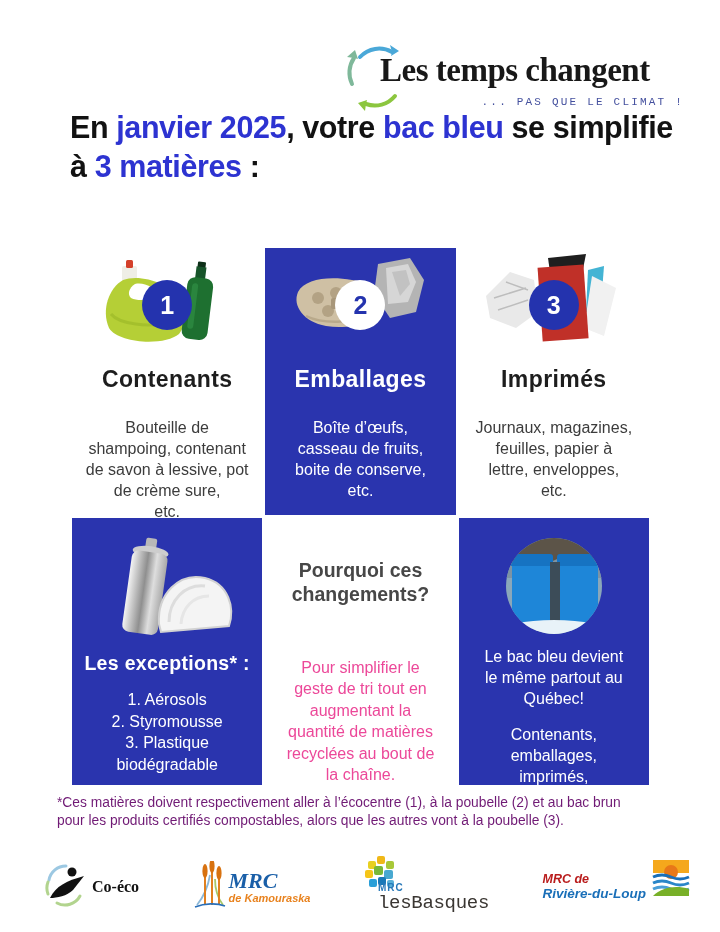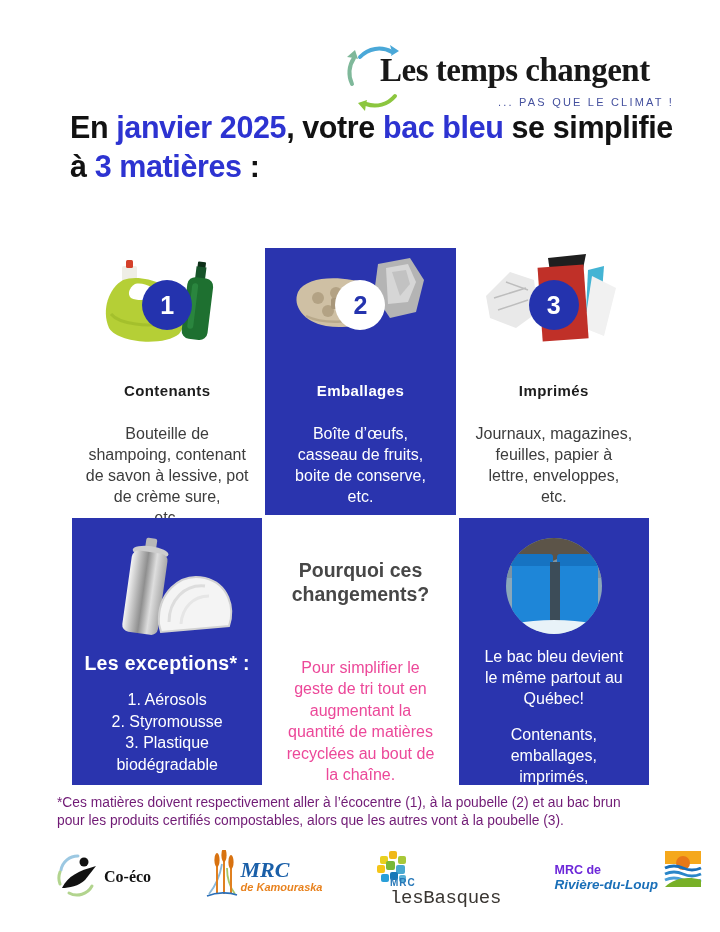--- a/index.html
+++ b/index.html
@@ -2,69 +2,69 @@
 <html><head>
 <meta charset="utf-8">
 <style>
   html,body { margin:0; padding:0; }
   body { width:720px; height:932px; background:#ffffff; font-family:"Liberation Sans", sans-serif; position:relative; overflow:hidden; }
 
   
   .brand { position:absolute; top:38px; left:340px; width:352px; height:82px; }
   .brand-icon { position:absolute; left:0; top:2px; width:72px; height:72px; }
   .brand-title { position:absolute; left:40px; top:14px; width:312px; font-family:"Liberation Serif", serif; font-weight:700; font-size:33px; color:#181818; letter-spacing:-0.5px; white-space:nowrap; }
-  .brand-tagline { position:absolute; right:18px; top:58px; font-size:11px; font-weight:500; letter-spacing:2.2px; color:#44509e; white-space:nowrap; }
+  .brand-tagline { position:absolute; right:8px; top:58px; font-size:11px; font-weight:500; letter-spacing:2.2px; color:#44509e; white-space:nowrap;font-family:Liberation Mono, monospace; }
 
   
   .headline { position:absolute; left:70px; top:108px; width:605px; font-size:30.5px; line-height:1.27; font-weight:800; color:#121212; letter-spacing:-0.4px; }
   .headline .acc { color:#2d33d1; }
 
   
   .grid { position:absolute; left:72px; top:248px; width:577px; display:grid; grid-template-columns:repeat(3,1fr); grid-auto-rows:267px; column-gap:3px; row-gap:3px; }
   .cell { position:relative; display:flex; flex-direction:column; align-items:center; text-align:center; }
   .cell.blue { background:#2a34ae; color:#ffffff; }
 
   .imgbox { position:relative; width:156px; height:96px; margin-top:6px; flex:none; }
   .imgbox svg { width:100%; height:100%; display:block; }
   .badge { position:absolute; left:50%; top:50%; transform:translate(-50%,-44%); width:50px; height:50px; border-radius:50%; display:flex; align-items:center; justify-content:center; font-weight:700; font-size:25px; }
   .badge.bluebg { background:#2433ae; color:#ffffff; }
   .badge.whitebg { background:#ffffff; color:#2433ae; }
 
-  .card-title { margin-top:32px; font-size:15px; font-weight:700; letter-spacing:0.4px; color:#1d1d1d; }
+  .card-title { margin-top:16px; font-size:23px; font-weight:700; letter-spacing:0.4px; color:#1d1d1d; }
   .cell.blue .card-title { color:#ffffff; }
   .card-body { margin-top:24px; font-size:16px; line-height:1.32; color:#3c3c3c; white-space:pre-line; }
   .cell.blue .card-body { color:#ffffff; }
 
   
   .imgbox.tall { height:112px; margin-top:14px; }
   .exc-title { margin-top:8px; font-size:19.5px; font-weight:700; color:#ffffff; letter-spacing:0.3px; }
   .exc-list { margin-top:14px; font-size:16px; line-height:1.35; color:#ffffff; white-space:pre-line; }
   .why-title { margin-top:40px; font-size:19.5px; font-weight:700; color:#474747; line-height:1.25; white-space:pre-line; }
   .why-body { margin-top:50px; font-size:16px; line-height:1.34; color:#ec4899; white-space:pre-line; }
   .bin-circle { margin-top:20px; width:96px; height:96px; border-radius:50%; overflow:hidden; flex:none; }
   .bin-circle svg { width:100%; height:100%; display:block; }
   .bac-line1 { margin-top:13px; font-size:16px; line-height:1.3; color:#ffffff; white-space:pre-line; }
   .bac-line2 { margin-top:16px; font-size:16px; line-height:1.3; color:#ffffff; white-space:pre-line; }
   .bac-line3 { font-size:17px; font-weight:700; color:#ffffff; }
 
   
   .footnote { position:absolute; left:57px; top:794px; width:600px; font-size:13.8px; line-height:1.32; color:#701a75; white-space:pre-line; }
 
   
-  .footer { position:absolute; left:52px; top:850px; width:650px; height:74px; display:flex; align-items:flex-start; justify-content:space-between; }
+  .footer { position:absolute; left:40px; top:850px; width:650px; height:74px; display:flex; align-items:center; justify-content:space-between; }
   .flogo { display:flex; align-items:center; }
   .coeco-text { font-family:"Liberation Serif", serif; font-size:16px; font-weight:600; color:#111; margin-left:2px; }
   .kam-text { margin-left:2px; display:flex; flex-direction:column; line-height:1; }
   .kam-mrc { font-family:"Liberation Serif", serif; font-style:italic; font-weight:700; font-size:22px; color:#1a5fa8; }
   .kam-sub { font-style:italic; font-weight:700; font-size:11px; color:#e8821e; margin-top:1px; }
   .bas-text { display:flex; flex-direction:column; line-height:1; margin-left:-20px; margin-top:22px; }
   .bas-mrc { font-size:10px; font-weight:700; color:#2878b8; letter-spacing:1px; }
   .bas-name { font-family:Liberation Mono, monospace; font-size:19px; color:#3a3632; letter-spacing:-0.3px; margin-top:1px; }
   .rdl-text { display:flex; flex-direction:column; line-height:1.15; margin-right:6px; text-align:left; }
-  .rdl-l1 { font-weight:700; font-size:12.5px; color:#6d28d9; }
+  .rdl-l1 { font-style:italic; font-weight:700; font-size:12.5px; color:#b91c1c; }
   .rdl-l2 { font-style:italic; font-weight:700; font-size:13.5px; color:#1a6fb8; }
 </style>
 </head>
 <body>
 
 <div class="brand">
   <span class="brand-icon">
     <svg viewBox="0 0 72 72">
       <path d="M20 17 A 26 26 0 0 1 52 12" fill="none" stroke="#4aa8d8" stroke-width="4" stroke-linecap="round"></path>
       <path d="M52 12 l-2 -7 l9 6 l-8 5 z" fill="#4aa8d8"></path>

